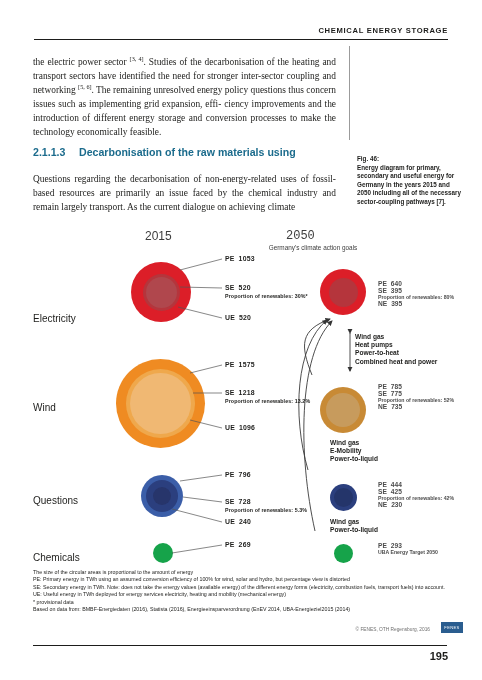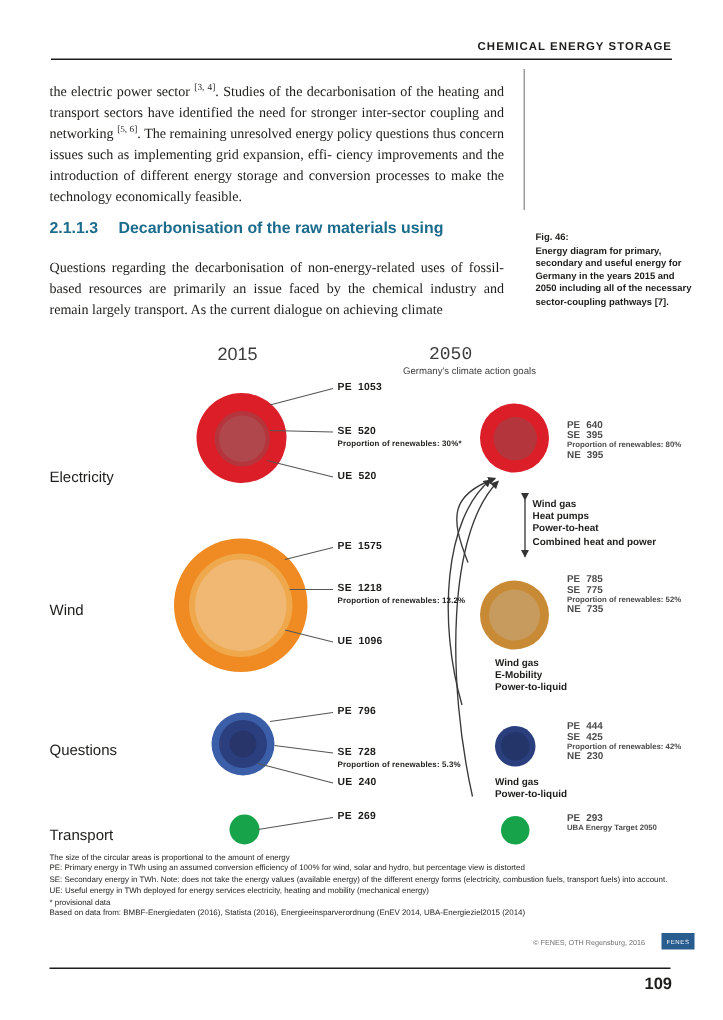--- a/index.html
+++ b/index.html
@@ -144,21 +144,21 @@
 
   <div class="diagram">
 
     <div class="yr yr2015">2015</div>
     <div class="yr yr2050">2050</div>
     <div class="subcap">Germany's climate action goals</div>
 
     <div class="rowlabel" style="left:33px;top:70px;margin-top:18px;">Electricity</div>
     <div class="rowlabel" style="left:33px;top:177px;">Wind</div>
     <div class="rowlabel" style="left:33px;top:270px;">Questions</div>
-    <div class="rowlabel" style="left:33px;top:327px;">Transport</div>
+    <div class="rowlabel" style="left:33px;top:327px;">Chemicals</div>
 
     <div class="circ" style="left:131px;top:37px;width:60px;height:60px;background:#dc1e28;"></div>
     <div class="circ" style="left:143px;top:49px;width:37px;height:37px;background:#b5353c;"></div>
     <div class="circ" style="left:146px;top:52px;width:31px;height:31px;background:#b0474d;"></div>
 
     <div class="circ" style="left:116px;top:134px;width:89px;height:89px;background:#ef8b22;"></div>
     <div class="circ" style="left:126px;top:144px;width:69px;height:69px;background:#efa84c;"></div>
     <div class="circ" style="left:130px;top:148px;width:61px;height:61px;background:#f0b873;"></div>
 
     <div class="circ" style="left:141px;top:250px;width:42px;height:42px;background:#3b5ea8;"></div>
@@ -295,14 +295,14 @@
     <div>SE: Secondary energy in TWh. Note: does not take the energy values (available energy) of the different energy forms (electricity, combustion fuels, transport fuels) into account.</div>
     <div>UE: Useful energy in TWh deployed for energy services electricity, heating and mobility (mechanical energy)</div>
     <div>* provisional data</div>
     <div>Based on data from: BMBF-Energiedaten (2016), Statista (2016), Energieeinsparverordnung (EnEV 2014, UBA-Energieziel2015 (2014)</div>
   </div>
 
   <div class="copyright">© FENES, OTH Regensburg, 2016</div>
   <div class="fenes-logo">FENES</div>
 
   <div class="footrule"></div>
-  <div class="pageno">109</div>
+  <div class="pageno">195</div>
 </div>
 
 </body></html>

